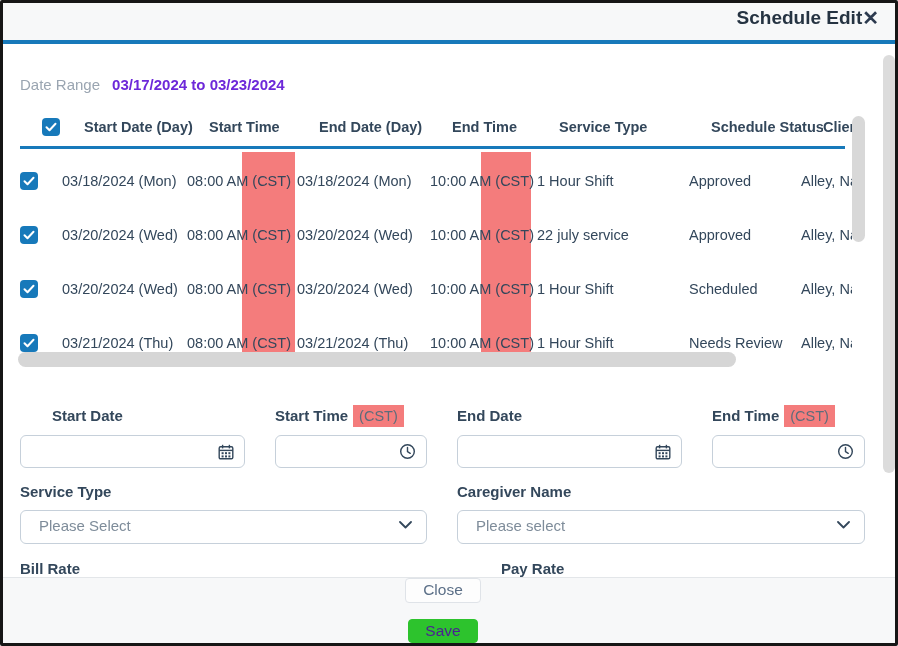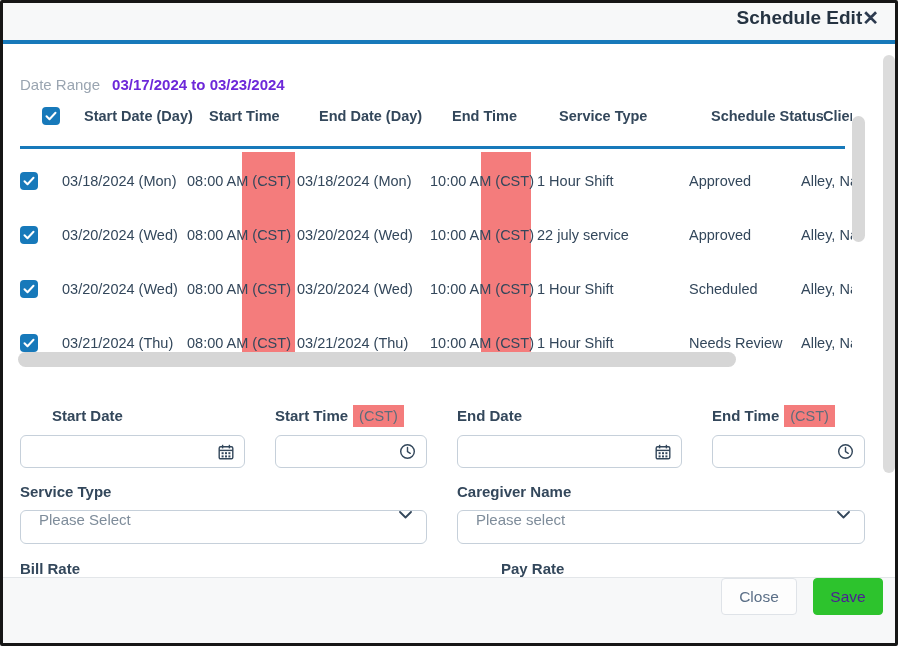--- a/index.html
+++ b/index.html
@@ -34,21 +34,21 @@
 
   
   .grid-row {
     display: grid;
     grid-template-columns: 42px 125px 110px 133px 107px 152px 112px minmax(0,1fr);
     align-items: center;
     position: absolute; left: 17px; width: 832px;
     font-size: 14.5px; white-space: nowrap;
   }
   .grid-row > div { overflow: hidden; }
-  .thead { top: 97px; height: 32px; font-weight: 600; color: #33475b; padding-left: 22px; }
+  .thead { top: 108px; height: 32px; font-weight: 600; color: #33475b; padding-left: 22px; }
   .thead-underline { position: absolute; left: 17px; top: 143px; width: 825px; height: 3px; background: #1779ba; }
   .trow { height: 42px; color: #33475b; z-index: 2; }
   .trow.r0 { top: 157px; } .trow.r1 { top: 211px; } .trow.r2 { top: 265px; } .trow.r3 { top: 319px; }
 
   .cst-band { position: absolute; top: 149px; height: 200px; background: #f47c7c; z-index: 1; }
   .band-start { left: 239px; width: 53px; }
   .band-end { left: 478px; width: 50px; }
 
   .checkbox {
     width: 18px; height: 18px; border-radius: 4px; background: #1779ba;
@@ -62,29 +62,29 @@
 
   
   .form-label { position: absolute; font-size: 15px; font-weight: 700; color: #33475b; white-space: nowrap; }
   .tz-hl { background: #f47c7c; color: #5d6c7b; font-weight: 400; font-size: 14.5px; padding: 3px 6px; margin-left: 5px; }
   .input-box {
     position: absolute; height: 33px; border: 1px solid #c6d0da; border-radius: 6px; background: #fff;
     display: flex; align-items: center; justify-content: flex-end; padding: 0 10px; cursor: text;
   }
   .select-box {
     position: absolute; height: 34px; border: 1px solid #c6d0da; border-radius: 6px; background: #fff;
-    display: flex; align-items: flex-start; justify-content: space-between;
+    display: flex; align-items: center; justify-content: space-between;
     padding: 0 14px 4px 18px; font-size: 15px; color: #7e8c9a; cursor: pointer;
   }
 
   
   .modal-footer {
     position: absolute; left: 0; top: 574px; width: 100%; height: 66px;
     background: #f7f8f9; border-top: 1px solid #e3e6e9;
-    display: flex; justify-content: flex-end; gap: 16px; padding-right: 12px;
+    display: flex; align-items: center; justify-content: flex-end; gap: 16px; padding-right: 12px; flex-direction: column;
   }
   .btn { height: 37px; border-radius: 4px; font-size: 15.5px; font-family: "Liberation Sans", sans-serif; cursor: pointer; }
   .btn-close { width: 76px; background: #fdfdfd; border: 1px solid #dfe3e8; color: #5b6f87; }
   .btn-save { width: 70px; background: #2dc32d; border: 1px solid #2dc32d; color: #4c1d95; }
 </style>
 </head>
 <body>
 
 <div class="modal">
 

